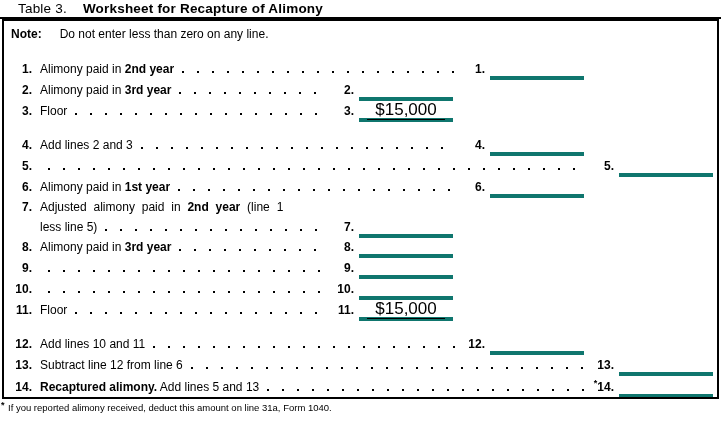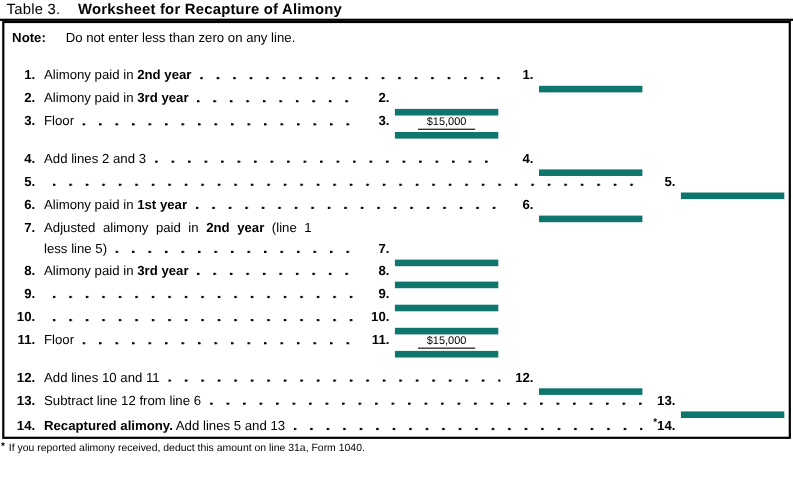--- a/index.html
+++ b/index.html
@@ -1,21 +1,21 @@
 <!DOCTYPE html>
 <html><head>
 <meta charset="utf-8">
 <style>
   * { margin:0; padding:0; box-sizing:border-box; }
   html,body { width:721px; height:439px; background:#fff; color:#000;
     font-family:"Liberation Sans","DejaVu Sans",sans-serif; font-size:12px; }
   .page { width:721px; height:439px; overflow:hidden; background:#fff; }
 
   
-  .titlebar { height:16px; padding:1px 0 0 6px; white-space:nowrap; }
+  .titlebar { height:16px; padding:1px 0 0 18px; white-space:nowrap; }
   .title-prefix { font-size:13.5px; letter-spacing:.2px; }
   .title-main { font-size:13.5px; font-weight:bold; margin-left:16px; letter-spacing:.2px; }
   .title-rule { height:2px; background:#000; margin-top:1px; }
 
   
   .box { margin:0 2px; border:2px solid #000; border-top-width:2px; height:380px; overflow:hidden; }
   .note { padding:6px 0 0 7px; margin-bottom:20px; }
   .note-label { font-weight:bold; }
   .note-text { margin-left:4px;padding-left:14px; }
 
@@ -26,22 +26,22 @@
   .wrow.col-far   { padding-right:4px; }
   .wrow.gap-before { margin-top:13px; }
   .num { flex:0 0 24px; text-align:right; font-weight:bold; margin-right:8px; }
   .desc { white-space:nowrap; }
   .dots { flex:1 1 16px; height:2px; margin:0 8px; align-self:baseline; min-width:10px;
     background-image:radial-gradient(circle at 1.1px 1px, #000 1.1px, transparent 1.4px);
     background-size:15px 2px; background-repeat:repeat-x; background-position:left bottom; }
   .entry { display:flex; align-items:baseline; flex:0 0 auto; }
   .entry-num { font-weight:bold; margin-right:5px; min-width:22px; text-align:right; white-space:nowrap; }
   .entry-num sup { font-size:9px; }
-  .entry-line { flex:0 0 94px; width:94px; border-bottom:6px solid #0f766e; text-align:center;
-    padding-bottom:2px; line-height:13px; font-size:10px; }
+  .entry-line { flex:0 0 94px; width:94px; border-bottom:4px solid #0f766e; text-align:center;
+    padding-bottom:2px; line-height:13px; font-size:17px; }
   .entry-line .val.has-val { border-bottom:1px solid #000; padding:0 8px; }
 
   
   .wrow.two-line { display:block; height:39px; }
   .wrow.two-line .sub { display:flex; align-items:baseline; height:19px; }
   .wrow.two-line .sub2 { height:20px; }
   .wrow.two-line .justify { word-spacing:3.5px;text-align:center; }
   .num-spacer { flex:0 0 32px; }
 
   

